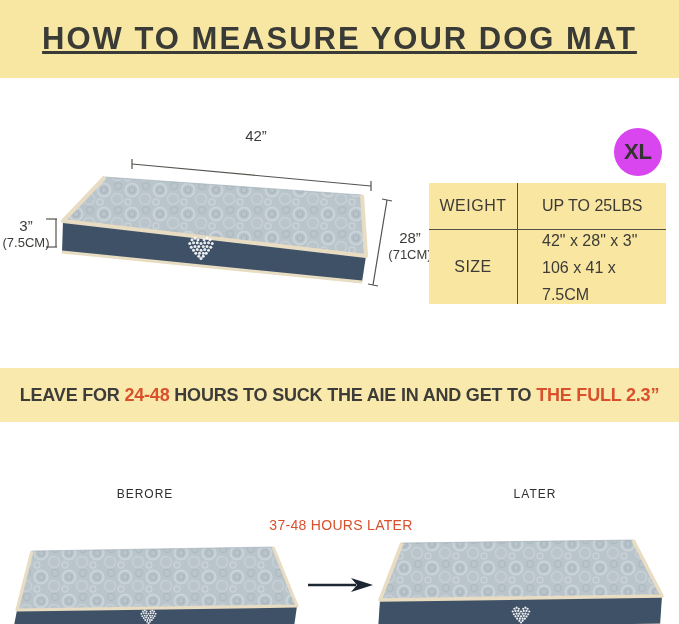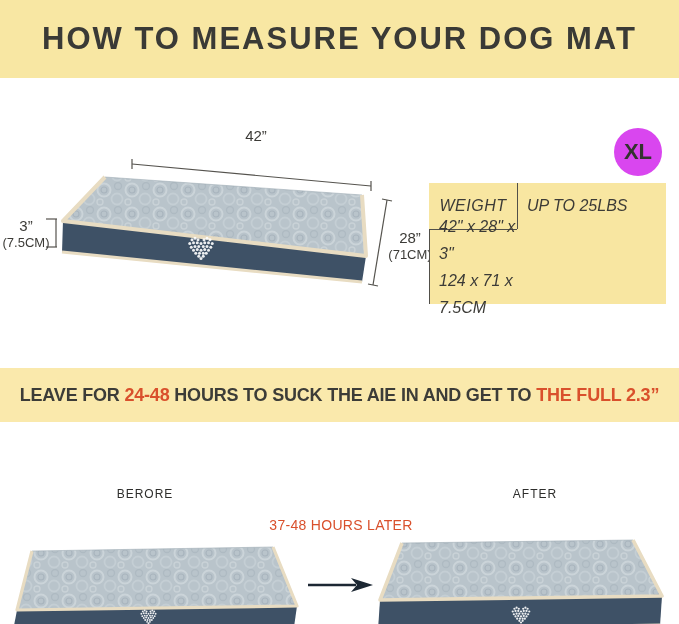--- a/index.html
+++ b/index.html
@@ -4,42 +4,42 @@
 <style>
   * { margin:0; padding:0; box-sizing:border-box; }
   html,body { background:#ffffff; }
   body { font-family:"Liberation Sans", sans-serif; }
   .page { position:relative; width:679px; height:624px; background:#ffffff; overflow:hidden; }
   .abs { position:absolute; }
 
   
   .top-banner { left:0; top:0; width:679px; height:78px; background:#F8E7A3;
                 display:flex; align-items:center; justify-content:center; }
-  .top-banner h1 { font-size:31px; font-weight:700; letter-spacing:2px; color:#3A3A36; white-space:nowrap; }
+  .top-banner h1 { font-size:31px; font-weight:700; letter-spacing:2px; color:#3A3A36; white-space:nowrap;text-decoration:underline; }
 
   
   .measure-section { left:0; top:78px; width:679px; height:226px; }
   .dim-overlay { left:0; top:0; width:679px; height:290px; pointer-events:none; }
   .dim-label { color:#3C3B37; text-align:center; line-height:17px; }
   .dim-label .in { font-size:15px; }
   .dim-label .cm { font-size:13px; }
   .width-label { left:196px; top:49px; width:120px; }
   .thickness-label { left:0px; top:139px; width:52px; }
   .depth-label { left:379px; top:151px; width:62px; }
 
   .xl-badge { left:614px; top:50px; width:48px; height:48px; border-radius:50%;
               background:#d946ef; display:flex; align-items:center; justify-content:center;
               font-size:22px; font-weight:700; color:#33332F; }
 
   .spec-table { left:429px; top:105px; width:237px; height:121px; background:#F8E6A1;
                 display:grid; grid-template-columns:88px 149px; grid-template-rows:46px 75px;
-                color:#3C3B37;font-style:italic; }
+                color:#3C3B37; }
   .spec-cell { display:flex; align-items:center; font-size:16px; }
   .spec-cell.lbl { justify-content:center; letter-spacing:0.5px; }
-  .spec-cell.val { padding-left:9px; }
+  .spec-cell.val { padding-left:24px; }
   .spec-cell.col2 { border-left:1px solid #514F49; }
   .spec-cell.row2 { border-top:1px solid #514F49; }
   .spec-cell.val.multiline { flex-direction:column; align-items:flex-start; justify-content:center; line-height:27px; }
 
   
   .middle-banner { left:0; top:368px; width:679px; height:54px; background:#FAE9AC;
                    display:flex; align-items:center; justify-content:center; white-space:pre; }
   .middle-banner .txt { font-size:18px; font-weight:700; letter-spacing:-0.2px; color:#3C3C38; }
   .middle-banner .hot { color:#D9502C; }
 
@@ -139,35 +139,36 @@
     <div class="abs dim-label depth-label">
       <div class="in">28”</div>
       <div class="cm">(71CM)</div>
     </div>
 
     <div class="abs xl-badge">XL</div>
 
     <div class="abs spec-table">
       <div class="spec-cell lbl">WEIGHT</div>
       <div class="spec-cell val col2">UP TO 25LBS</div>
+      <div class="spec-cell lbl row2">SIZE</div>
       <div class="spec-cell val col2 row2 multiline">
         <span>42" x 28" x 3"</span>
-        <span>124 x 71 x 7.5CM</span>
+        <span>106 x 41 x 7.5CM</span>
       </div>
     </div>
   </section>
 
   <section class="abs middle-banner">
     <span class="txt"><span>LEAVE FOR </span><span class="hot">24-48</span><span> HOURS TO SUCK THE AIE IN AND GET TO </span><span class="hot">THE FULL 2.3”</span></span>
   </section>
 
   <section class="abs before-after">
 
     <div class="abs stage-label before-label">BERORE</div>
-    <div class="abs stage-label after-label">AFTER</div>
+    <div class="abs stage-label after-label">LATER</div>
     <div class="abs hours-label">37-48 HOURS LATER</div>
 
     <svg class="abs" style="left:5px; top:115px;" width="300" height="87" viewBox="0 0 300 87">
       <polygon points="12,65 292,61 289,82 8,86" fill="#3E5166"></polygon>
       <polygon points="27,6 268,2 292,61 12,65" fill="url(#furpat)" stroke="#9FACB5" stroke-width="0.6"></polygon>
       <path d="M268,2 L292,61 L12,65 L27,6" fill="none" stroke="#E8DCC2" stroke-width="3.2" stroke-linejoin="round"></path>
       <path d="M8,85 L289,81" fill="none" stroke="#E8DCC2" stroke-width="2.6"></path>
       <use href="#heartdots" transform="translate(134,64) scale(0.95)"></use>
     </svg>
 

